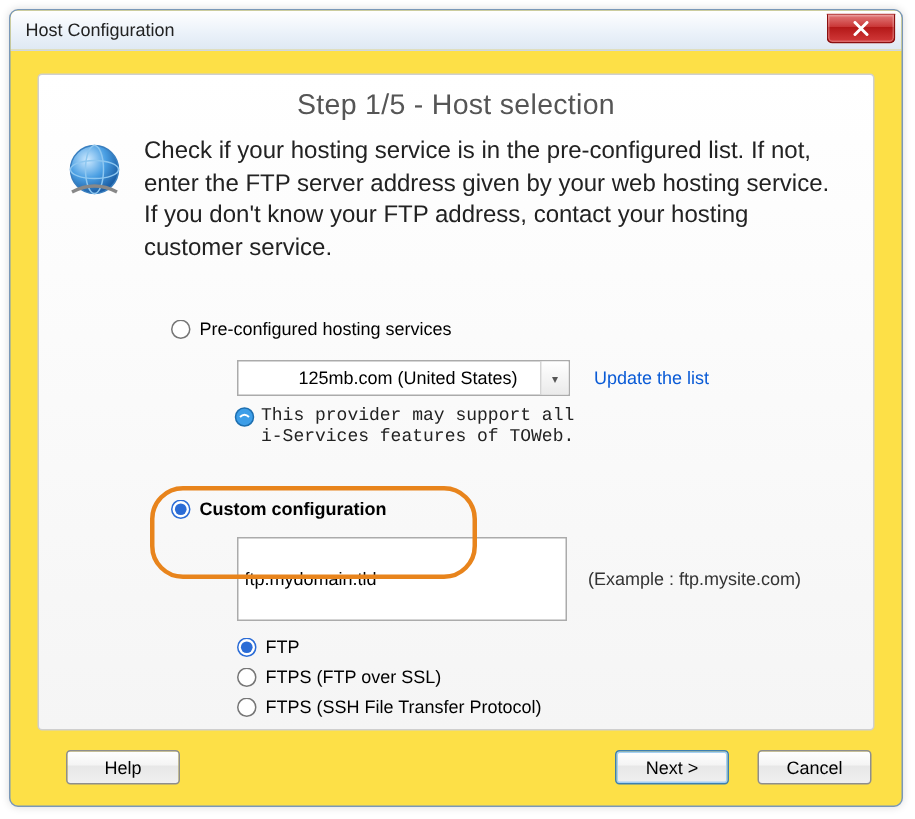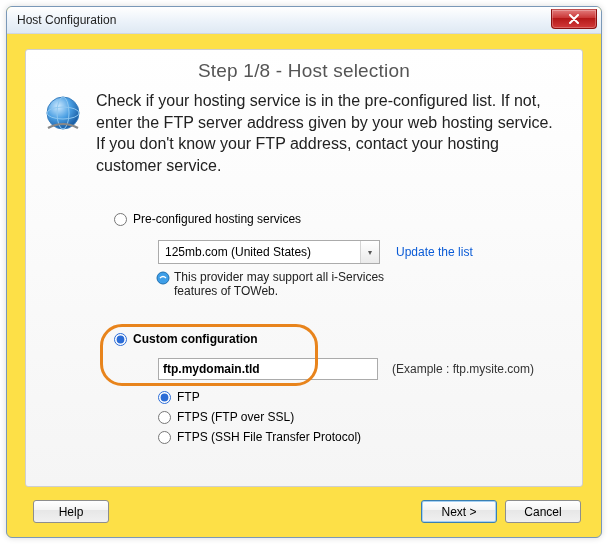--- a/index.html
+++ b/index.html
@@ -106,20 +106,21 @@
   }
   .radio-label.bold { font-weight: bold; }
   .combo {
     width: 220px;
     height: 22px;
     border: 1px solid #ababab;
     background: #fff;
     display: inline-flex;
     align-items: center;
     position: relative;
+    justify-content: center;
   }
   .combo-text {
     padding-left: 6px;
     font-size: 12px;
     color: #000;
   }
   .combo-arrow {
     width: 18px;
     height: 22px;
     position: absolute;
@@ -159,23 +160,22 @@
     border-radius: 22px;
     pointer-events: none;
   }
   .text-input {
     width: 210px;
     height: 20px;
     border: 1px solid #ababab;
     background: #fff;
     font-family: inherit;
     font-size: 12px;
-    padding: 0 4px;
+    padding: 17px 4px;
     outline: none;
-    font-weight: bold;
   }
   .example {
     color: #333;
     font-size: 12px;
     margin-left: 14px;
   }
   .help-btn, .nav-btn {
     height: 23px;
     border: 1px solid #8e8e8e;
     border-radius: 3px;
@@ -192,39 +192,39 @@
   }
   .btn-row {
     position: absolute;
     left: 18px;
     bottom: 14px;
     width: 556px;
     display: flex;
     align-items: center;
   }
   .btn-row .spacer { flex: 1; }
-  .btn-row button { margin-left: 8px; }
+  .btn-row button { margin-left: 19px; }
 </style>
 </head>
 <body>
 
 <div class="window">
 
   <div class="titlebar">
     <span class="title">Host Configuration</span>
     <div class="close-btn">
       <svg width="12" height="10" viewBox="0 0 12 10">
         <path d="M2 1 L10 9 M10 1 L2 9" stroke="#fff" stroke-width="2" stroke-linecap="round"></path>
       </svg>
     </div>
   </div>
 
   <div class="panel">
 
-    <div class="step-title">Step 1/8 - Host selection</div>
+    <div class="step-title">Step 1/5 - Host selection</div>
 
     <div class="intro">
       <div class="globe">
         <svg width="46" height="46" viewBox="0 0 46 46">
           <defs>
             <radialGradient id="g1" cx="35%" cy="30%" r="70%">
               <stop offset="0%" stop-color="#cfeaff"></stop>
               <stop offset="55%" stop-color="#4a9fe3"></stop>
               <stop offset="100%" stop-color="#1b5fa6"></stop>
             </radialGradient>
@@ -250,21 +250,21 @@
         </div>
         <span class="update-link">Update the list</span>
       </div>
       <div class="provider-note">
         <span class="icon">
           <svg width="14" height="14" viewBox="0 0 14 14">
             <circle cx="7" cy="7" r="6" fill="#3d9ee8" stroke="#1d6fb0"></circle>
             <path d="M4 7 Q7 4 10 7" fill="none" stroke="#fff" stroke-width="1.3"></path>
           </svg>
         </span>
-        <span style="width:230px;">This provider may support all i-Services features of TOWeb.</span>
+        <span style="width:230px;font-family:Liberation Mono, monospace;">This provider may support all i-Services features of TOWeb.</span>
       </div>
     </div>
 
     <div style="margin-top:34px; position:relative;">
       <div class="radio-row" style="margin-left:88px;">
         <input type="radio" name="mode" checked="" style="">
         <span class="radio-label bold">Custom configuration</span>
       </div>
       <div style="margin-top:12px; margin-left:132px; display:flex; align-items:center;">
         <input class="text-input" type="text" value="ftp.mydomain.tld" style="">

